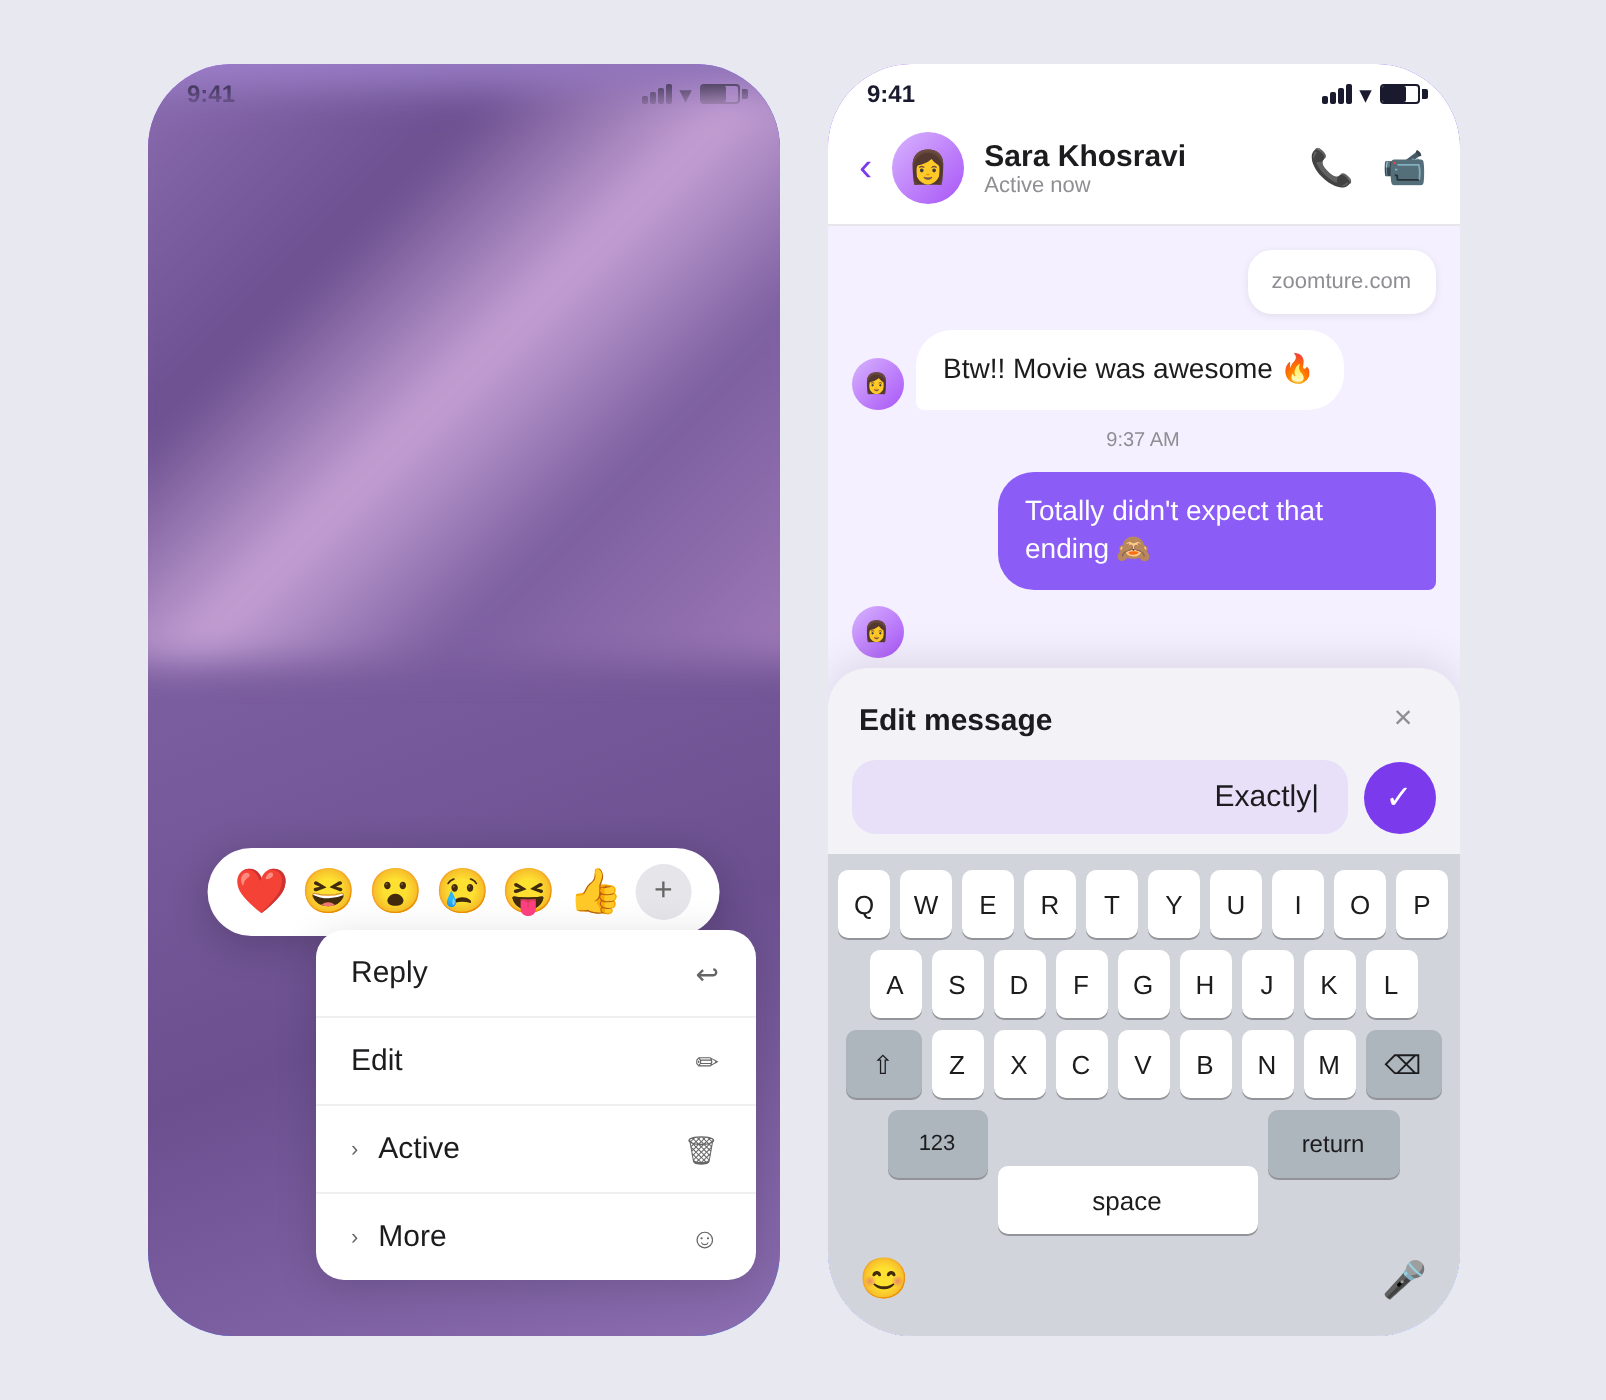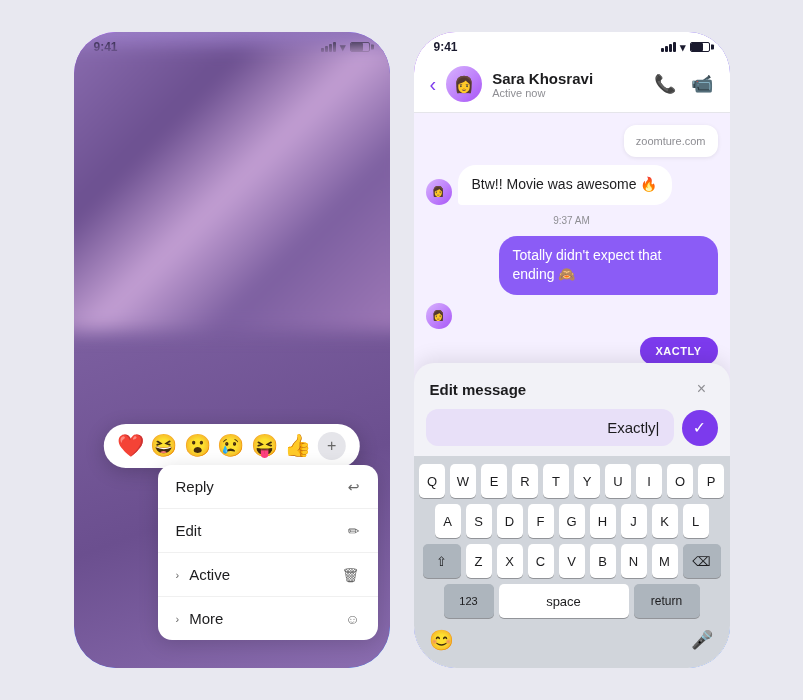--- a/index.html
+++ b/index.html
@@ -428,20 +428,21 @@
     }
 
     .key-wide {
       width: 38px;
     }
 
     .key-space {
       width: 130px;
       font-size: 13px;
       color: #1c1c1e;
+      margin-top: 28px;
     }
 
     .key-return {
       width: 66px;
       font-size: 12px;
     }
 
     .key-numbers {
       width: 50px;
       font-size: 11px;

